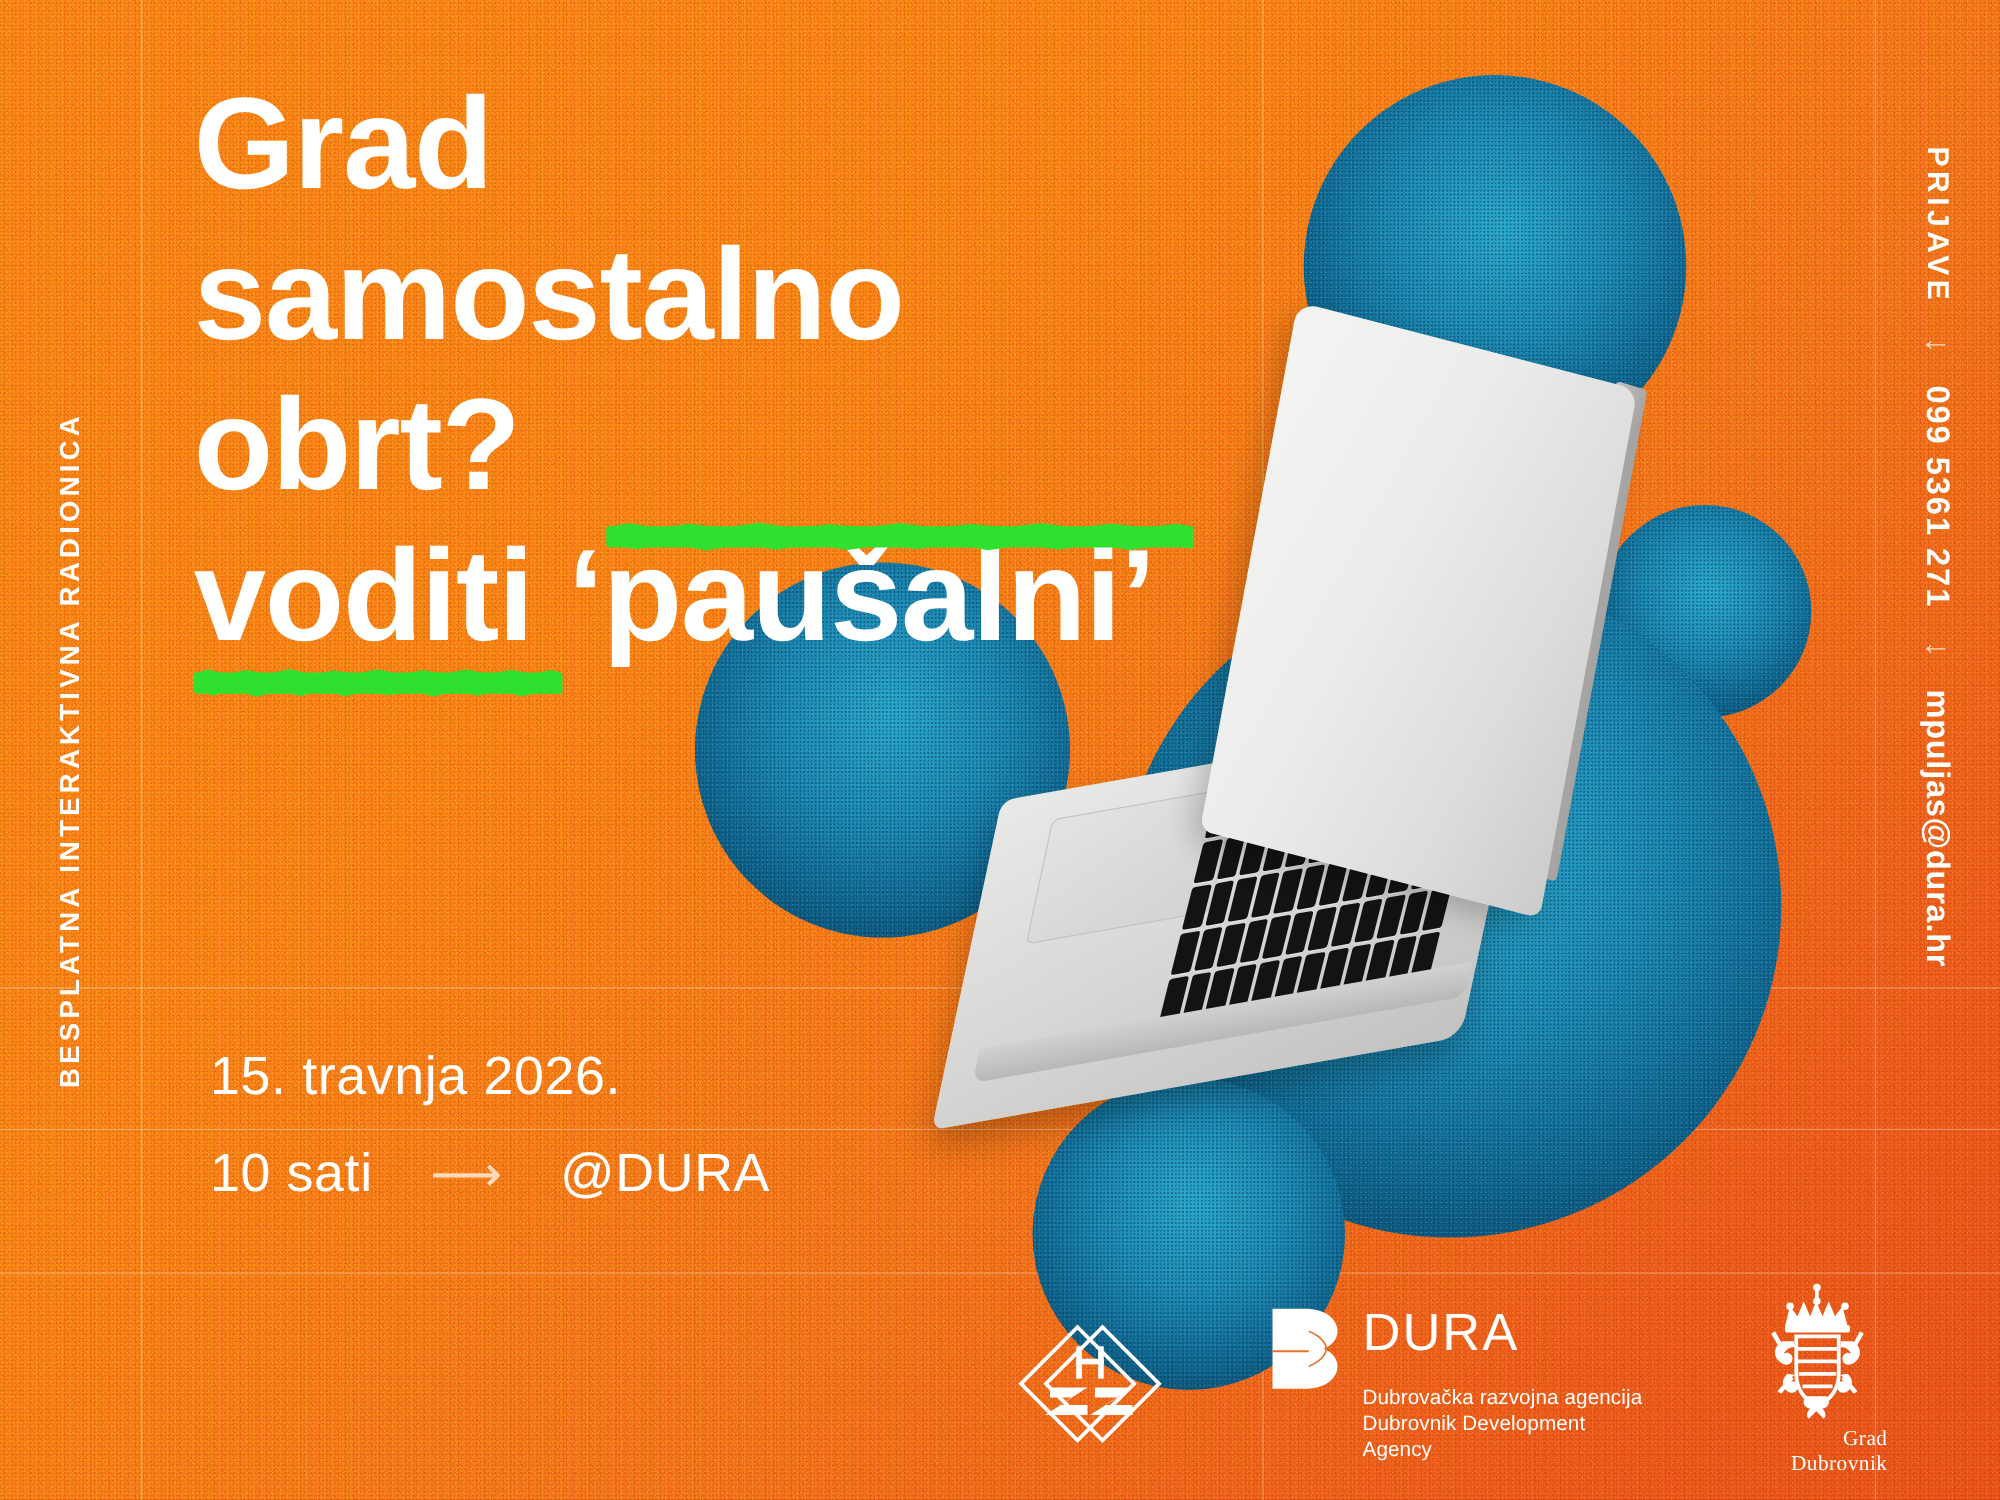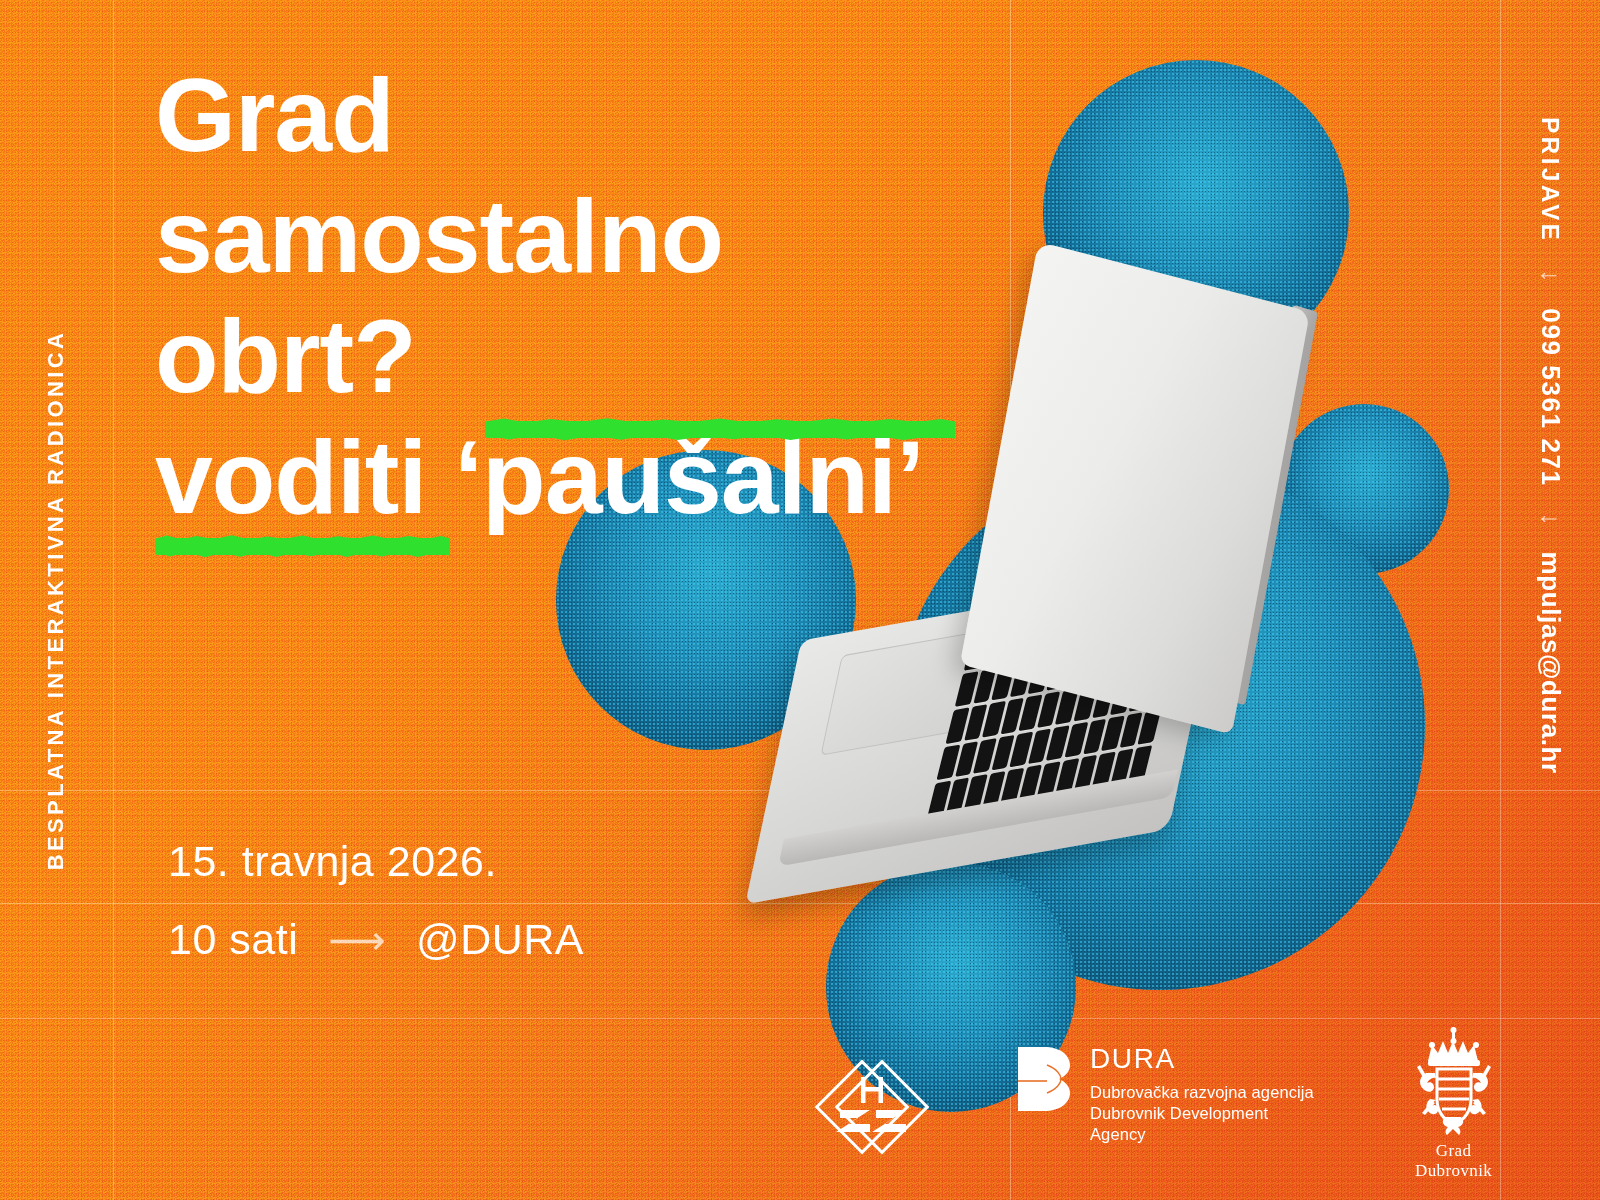--- a/index.html
+++ b/index.html
@@ -213,45 +213,45 @@
   #date-line, #time-line {
     position: absolute;
     left: 168px;
     color: #fff;
     font-size: 43px;
     letter-spacing: .5px;
     white-space: nowrap;
     font-weight: normal;
   }
   #date-line { top: 805px; margin-top: 32px; }
-  #time-line { top: 915px; display: flex; align-items: center; gap: 30px; }
+  #time-line { top: 915px; display: flex; align-items: center; gap: 46px; }
   #time-line .arrow { color: rgba(255,255,255,.70); font-size: 40px; }
 
   
   #logos {
     position: absolute;
     left: 810px; top: 1035px;
     width: 700px; height: 140px;
     display: flex; align-items: flex-start; gap: 82px;
   }
 
   
   .hzz { position: relative; width: 124px; height: 108px; margin-top: 20px; }
   .hzz svg { display:block; }
 
   
   .dura { display: flex; align-items: flex-start; gap: 18px; margin-top: 10px; color:#fff; }
   .dura-mark { width: 56px; height: 74px; }
-  .dura-txt .dura-name { font-size: 28px; letter-spacing: 1.6px; line-height: 1; margin-bottom: 9px; font-weight: normal; }
+  .dura-txt .dura-name { font-size: 42px; letter-spacing: 1.6px; line-height: 1; margin-bottom: 21px; font-weight: normal; }
   .dura-txt .dura-sub  { font-size: 16.5px; letter-spacing: .1px; line-height: 1.28; }
 
   
   .grad { text-align: center; color: #fff; margin-top: -10px; }
   .grad svg { display:block; margin: 0 auto; }
-  .grad-name { font-family: "Liberation Serif", serif; font-size: 17px; letter-spacing: .4px; margin-top: 4px; }
+  .grad-name { font-family: "Liberation Serif", serif; font-size: 17px; letter-spacing: .4px; margin-top: 4px; text-align: right; }
 </style>
 </head>
 <body>
 
 <div id="poster">
 
   <div id="grain"></div>
   <div id="grain2"></div>
 
   <div class="rule-v" style="left:113px"></div>

